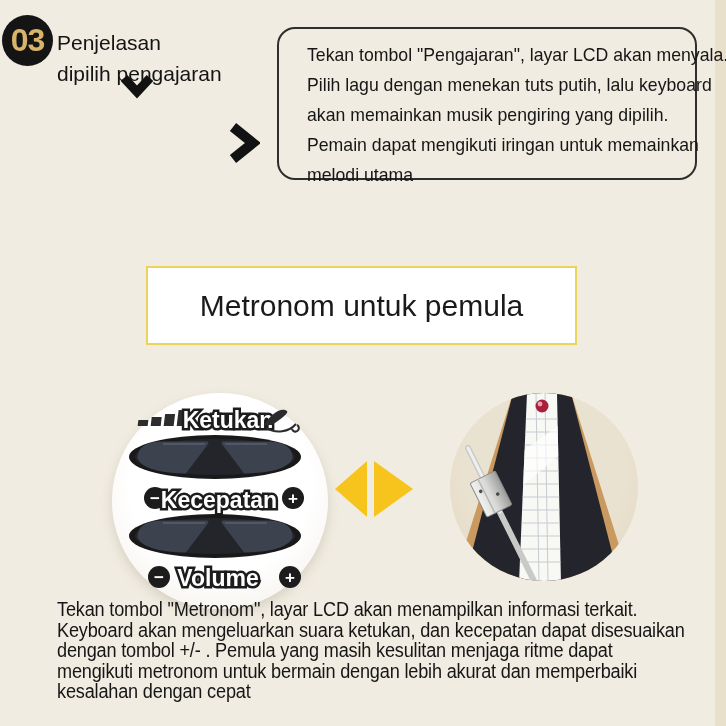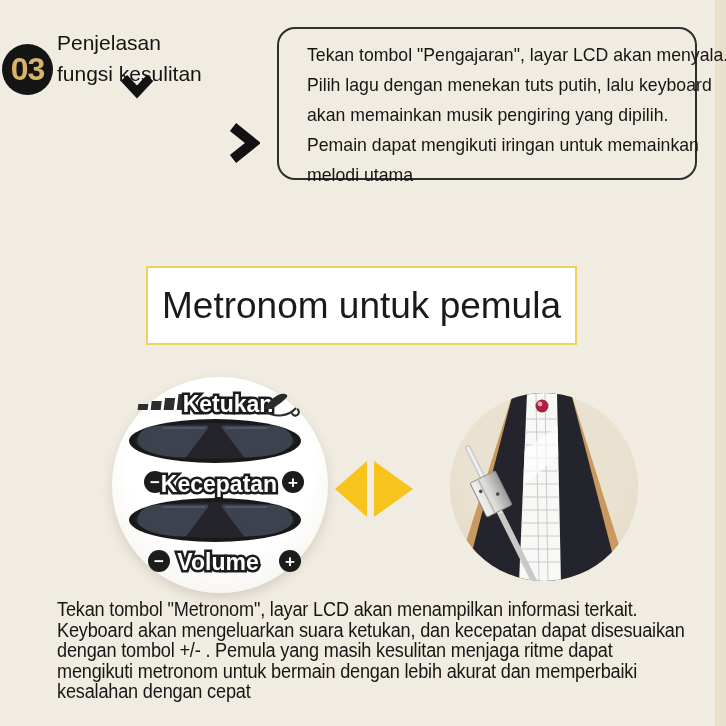--- a/index.html
+++ b/index.html
@@ -14,21 +14,20 @@
     position:absolute; left:715px; top:0; width:11px; height:726px;
     background:#E9E0CC;
   }
   
   .badge {
     position:absolute; left:2px; top:15px; width:51px; height:51px;
     border-radius:50%; background:#141414;
     color:#D8B46A; font-size:32px; font-weight:600;
     display:flex; align-items:center; justify-content:center;
     letter-spacing:-1px;
-    margin-top:29px;
   }
   .headline {
     position:absolute; left:57px; top:27px;
     font-size:21px; line-height:31px; color:#141414;
   }
   .chev { position:absolute; }
   .chev-down { left:120px; top:74px; }
   .chev-right { left:228px; top:122px; }
   .teach-box {
     position:absolute; left:277px; top:27px; width:420px; height:153px;
@@ -37,25 +36,25 @@
   }
   .teach-box .tline {
     font-size:19px; line-height:30px; white-space:nowrap;
     transform:scaleX(0.93); transform-origin:left center;
   }
   
   .metro-title {
     position:absolute; left:146px; top:266px; width:431px; height:79px;
     background:#FFFFFF; border:2px solid #EBD45A;
     display:flex; align-items:center; justify-content:center;
-    font-size:37px; color:#1A1A1A;
+    font-size:30px; color:#1A1A1A;
   }
   
   .controls-circle {
-    position:absolute; left:112px; top:377px; width:216px; height:216px;
+    position:absolute; left:112px; top:393px; width:216px; height:216px;
     border-radius:50%;
     background:radial-gradient(circle at 50% 42%, #FFFFFF 55%, #F5F2EC 86%, #ECE8DE 100%);
     box-shadow:0 5px 12px rgba(110,100,80,0.20);
     text-align:right;
   }
   .controls-circle svg, .controls-circle .pmicon { position:absolute; }
   .pmicon {
     width:22px; height:22px; border-radius:50%; background:#1C1C1C;
     color:#FFFFFF; font-size:17px; font-weight:bold;
     display:flex; align-items:center; justify-content:center; line-height:1;
@@ -87,21 +86,21 @@
 <div class="page">
 
   <div class="stripe-right"></div>
 
   <div class="badge">
     <span>03</span>
   </div>
 
   <div class="headline">
     <div>Penjelasan</div>
-    <div>fungsi kesulitan</div>
+    <div>dipilih pengajaran</div>
   </div>
 
   <svg class="chev chev-down" width="34" height="26" viewBox="0 0 34 26">
     <path d="M4,4 L17,18 L30,4" fill="none" stroke="#121212" stroke-width="9"></path>
   </svg>
 
   <svg class="chev chev-right" width="32" height="42" viewBox="0 0 32 42">
     <path d="M5,5 L25,21 L5,37" fill="none" stroke="#121212" stroke-width="10"></path>
   </svg>
 

